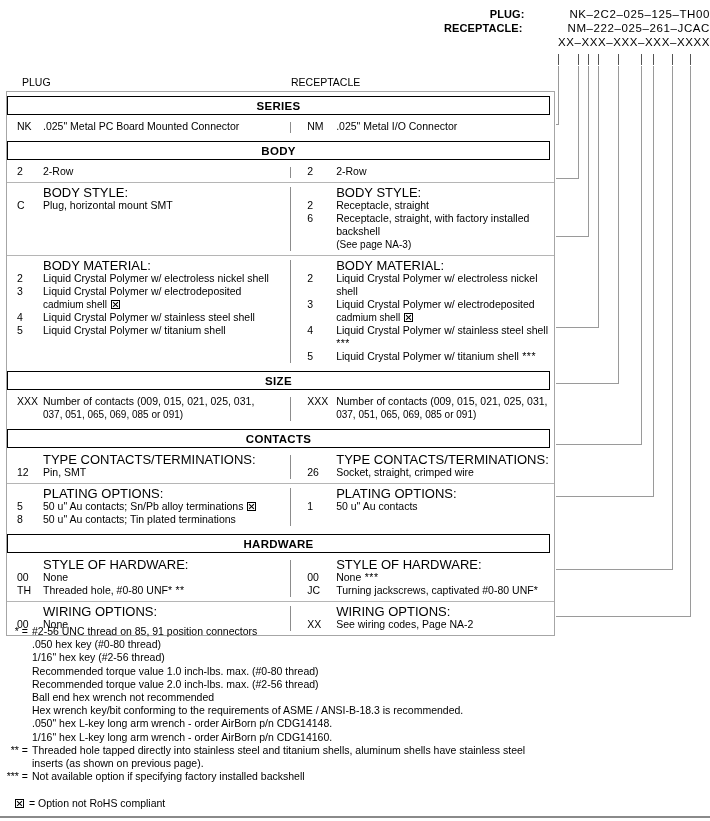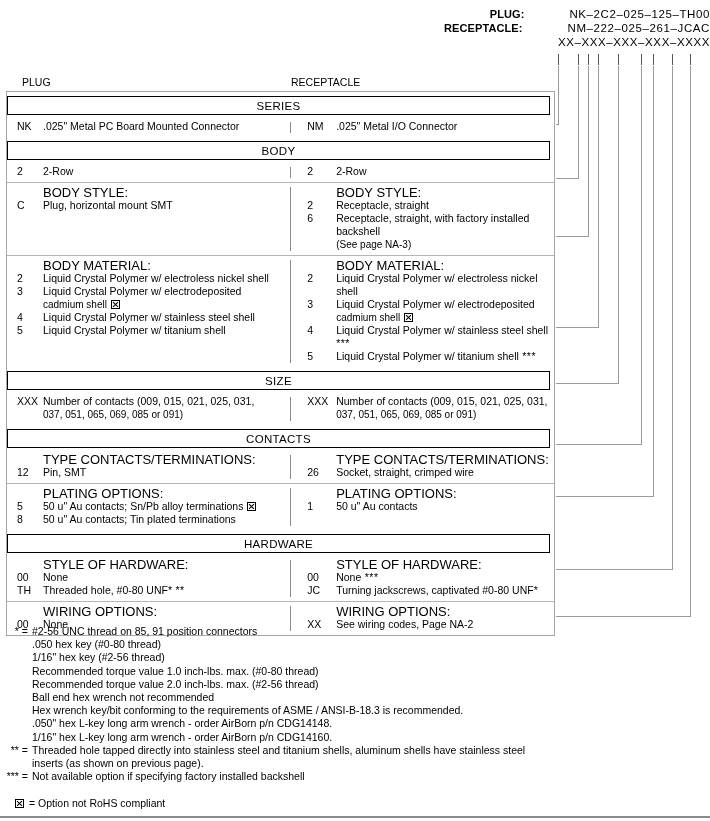--- a/index.html
+++ b/index.html
@@ -60,21 +60,21 @@
     background: #fff;
   }
 
   .section { position: relative; }
 
   .sect-title {
     margin: 4px 4px 3px 0;
     border: 1.6px solid #000;
     height: 19px;
     display: flex; align-items: center; justify-content: center;
-    font-weight: normal; font-size: 11.5px;
+    font-weight: bold; font-size: 11.5px;
     letter-spacing: 0.3px;
   }
 
   .grp {
     position: relative;
     border-top: 1px solid #b5b5b5;
     padding: 3px 0 4px 0;
   }
   .grp.first { border-top: none; padding-top: 2px; }
 

